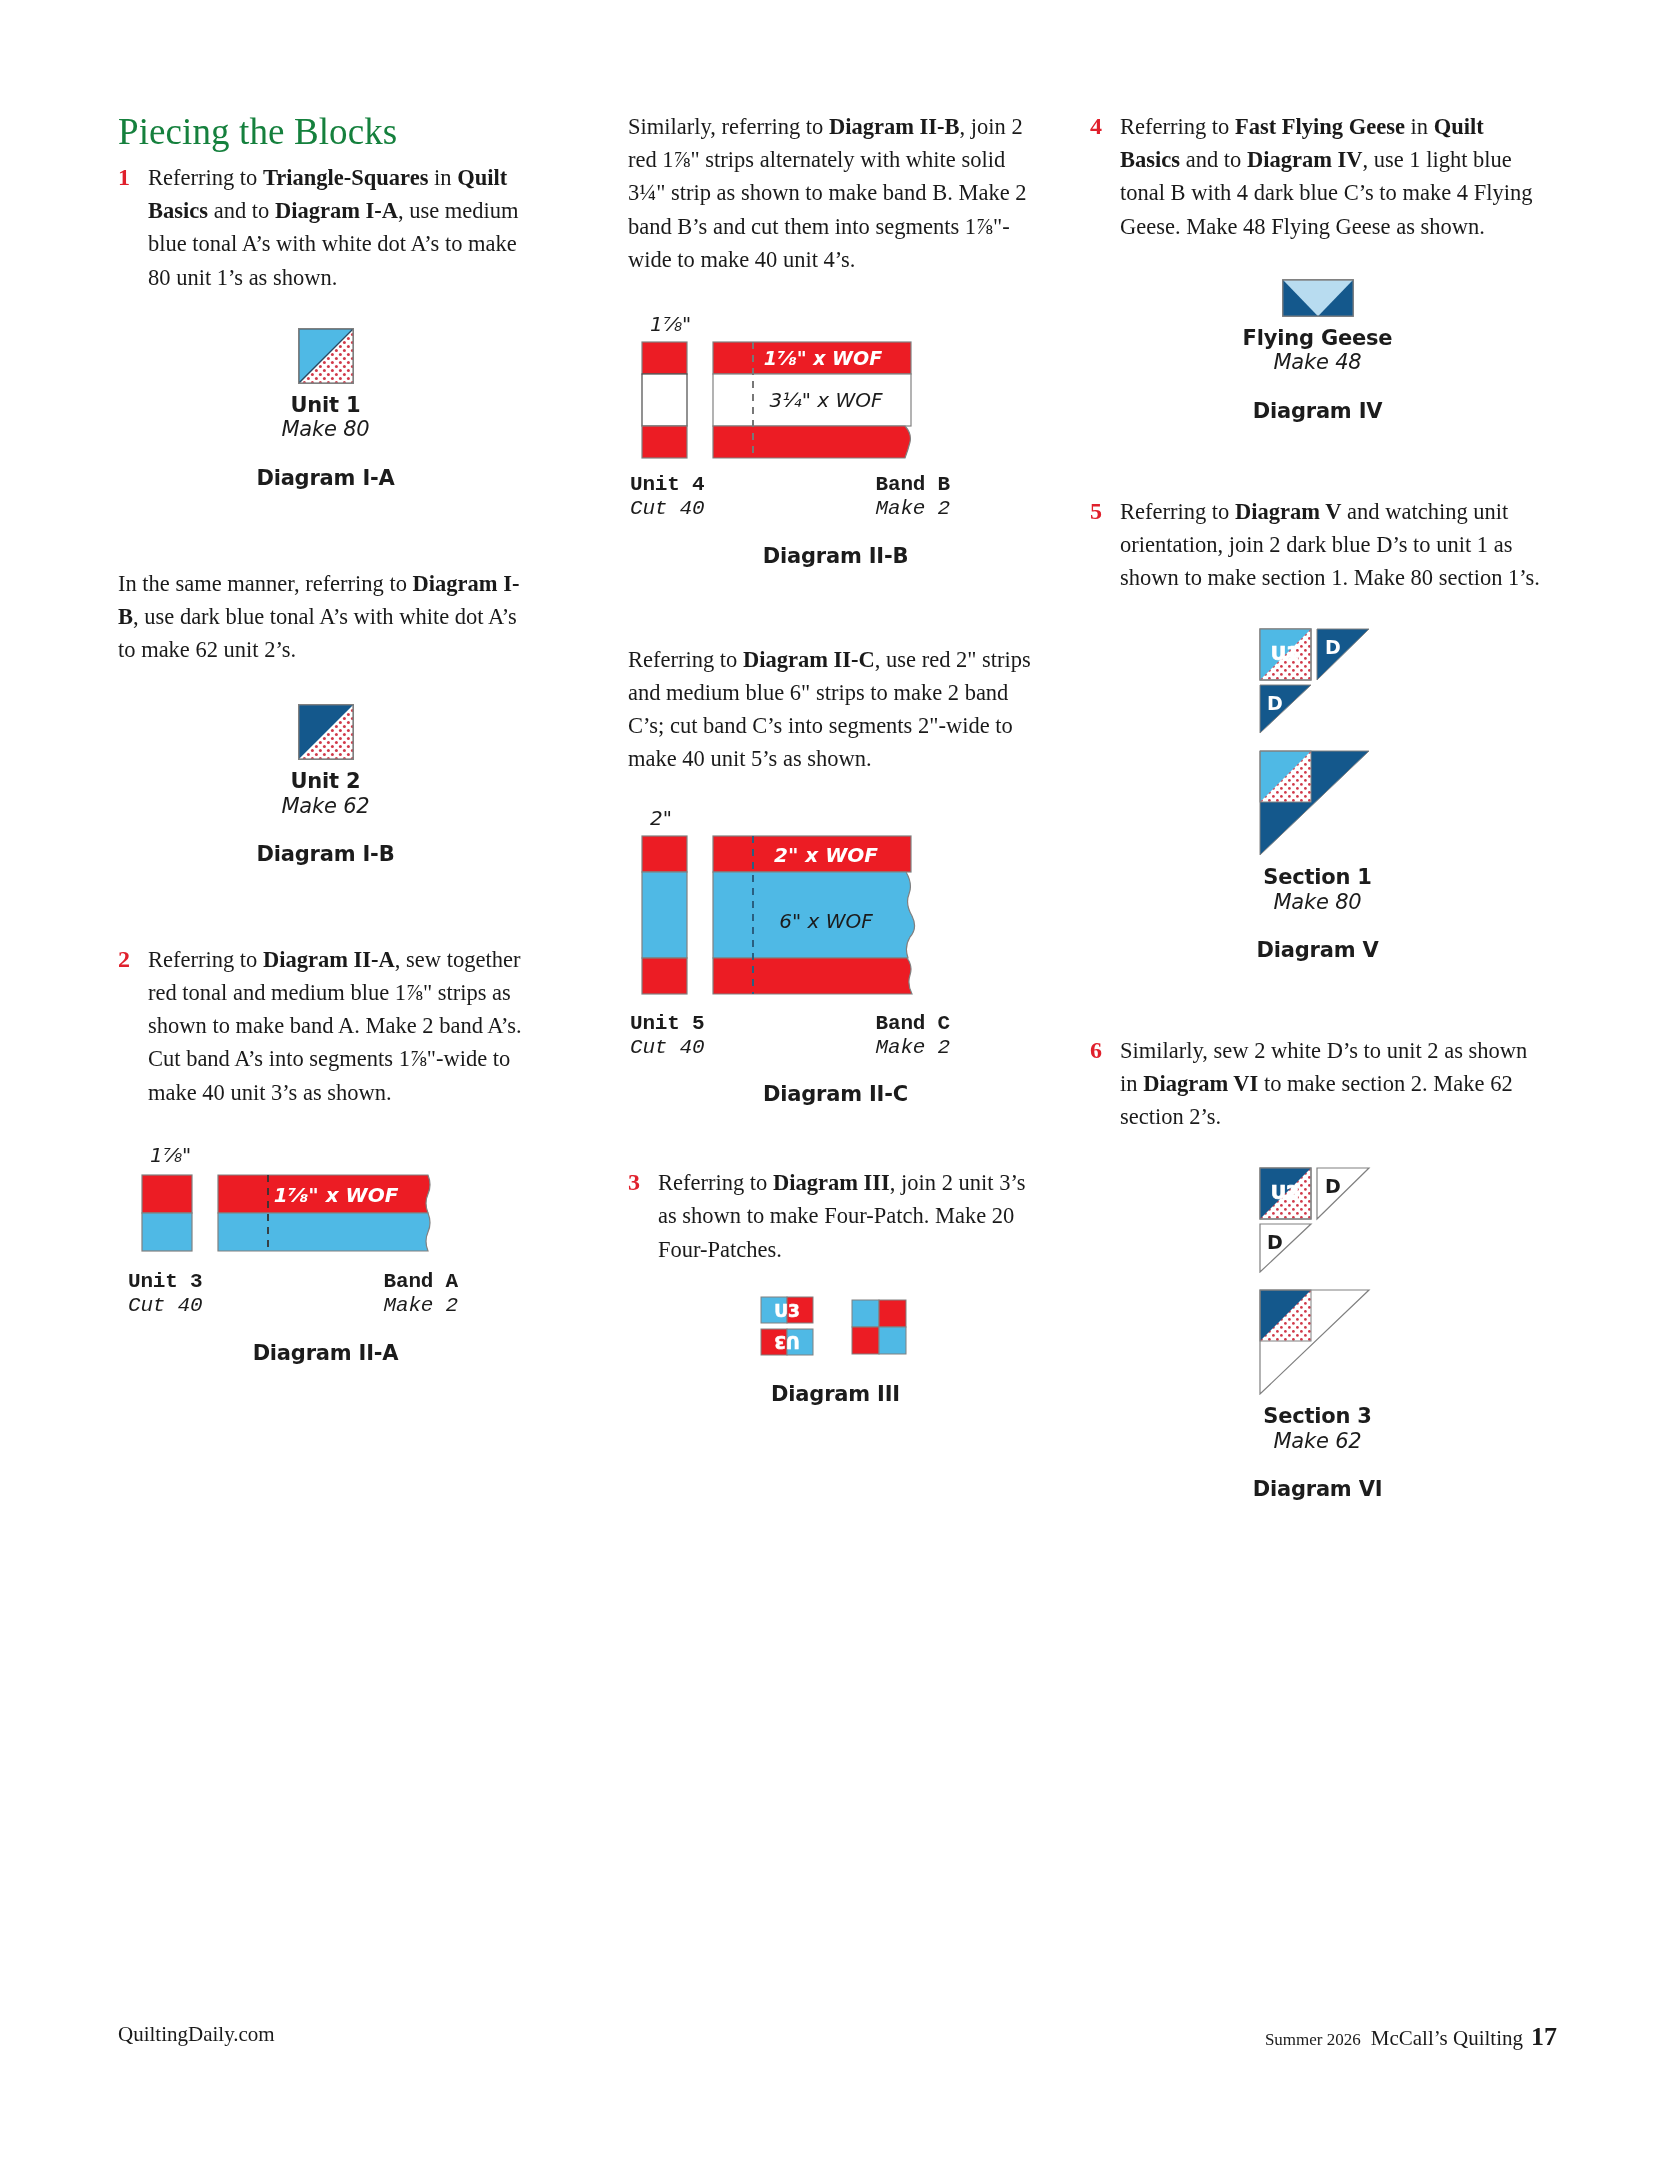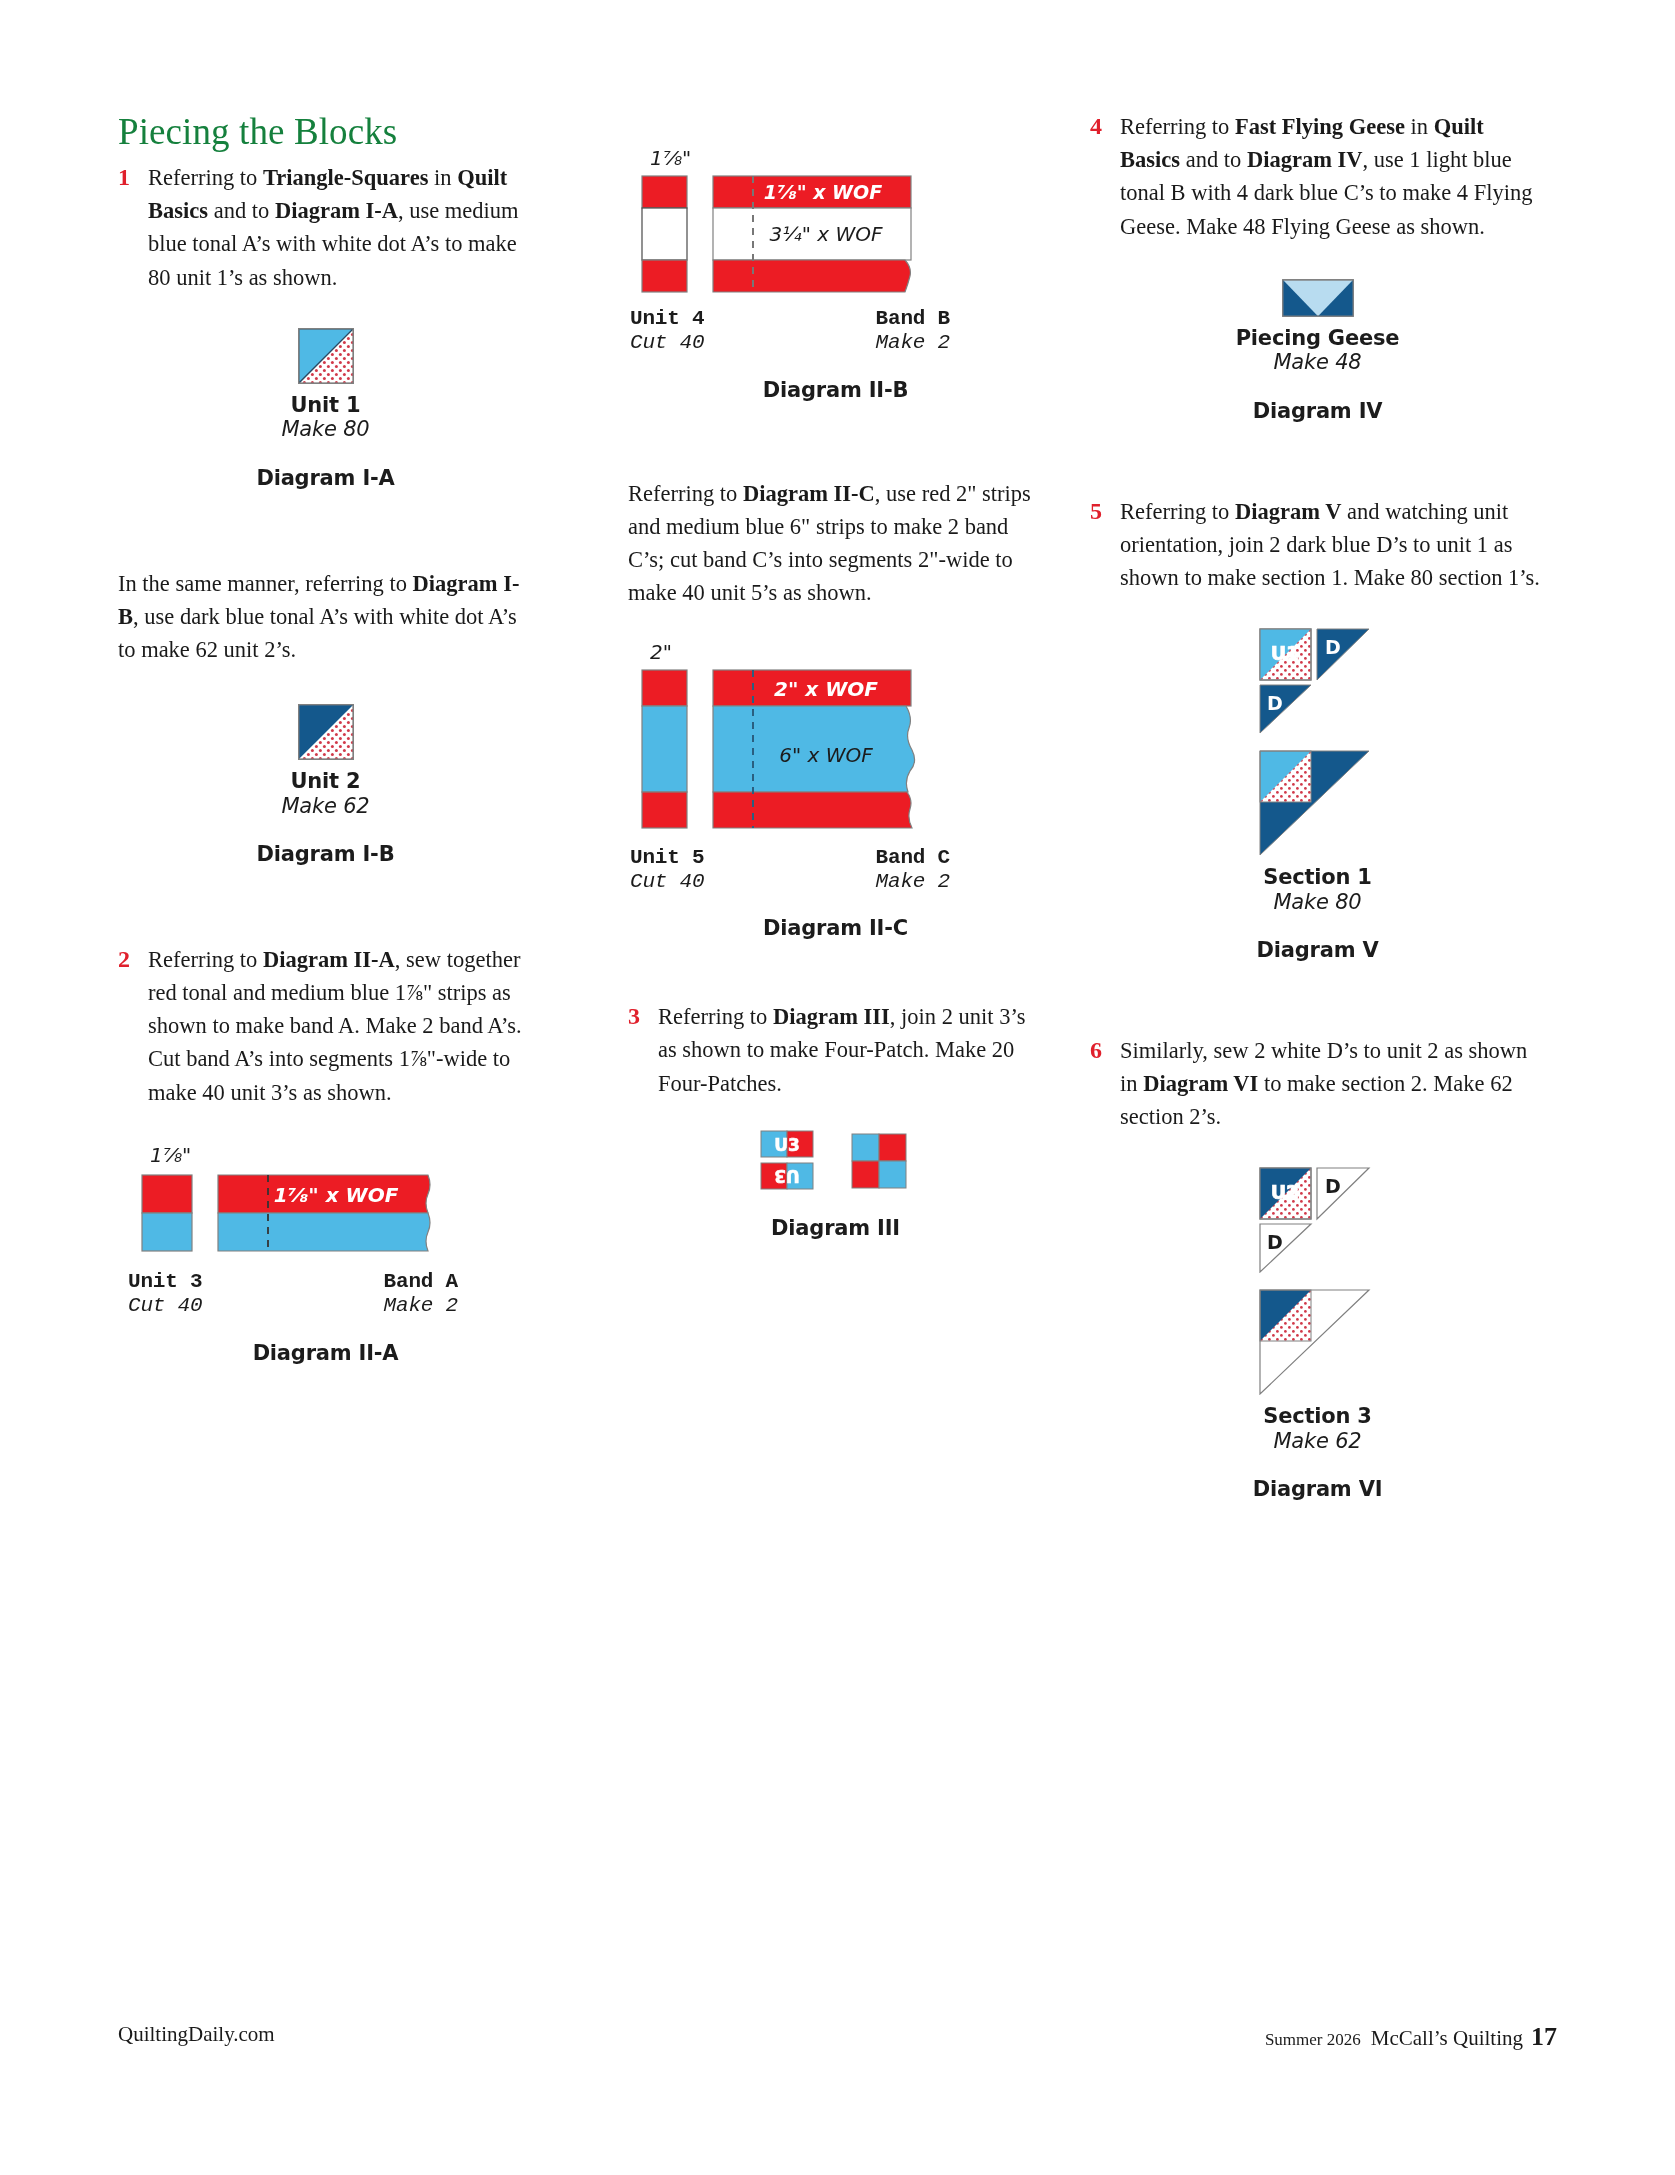--- a/index.html
+++ b/index.html
@@ -148,20 +148,21 @@
           <div class="l1">Band A</div>
           <div class="l2">Make 2</div>
         </div>
       </div>
       <div class="dname" style="margin-top:22px;">Diagram II-A</div>
     </div>
   </div>
 
   <div class="col col-2">
 
+    <p class="para plain"><span>Similarly, referring to </span><b>Diagram II-B</b><span>, join 2 red 1⅞" strips alternately with white solid 3¼" strip as shown to make band B. Make 2 band B’s and cut them into segments 1⅞"-wide to make 40 unit 4’s.</span></p>
 
     <div class="fig" style="margin-top:36px;">
       <div class="measure" style="margin-left:22px;">1⅞"</div>
       <svg width="290" height="130" viewBox="0 0 290 130" style="display:block;margin-left:12px;">
 
         <rect x="2" y="6" width="45" height="32" fill="#ec1c24" stroke="#808080" stroke-width="1.2"></rect>
         <rect x="2" y="38" width="45" height="52" fill="#ffffff" stroke="#4a4a4a" stroke-width="1.2"></rect>
         <rect x="2" y="90" width="45" height="32" fill="#ec1c24" stroke="#808080" stroke-width="1.2"></rect>
 
         <rect x="73" y="6" width="198" height="32" fill="#ec1c24" stroke="#808080" stroke-width="1.2"></rect>
@@ -248,21 +249,21 @@
     </div>
 
     <div class="fig" style="margin-top:36px;">
       <svg class="art" width="72" height="38" viewBox="0 0 72 38">
         <rect x="0.8" y="0.8" width="70.4" height="36.4" fill="#b8dcf0" stroke="#808080" stroke-width="1.3"></rect>
         <polygon points="0.8,0.8 36,37.2 0.8,37.2" fill="#14588c"></polygon>
         <polygon points="71.2,0.8 71.2,37.2 36,37.2" fill="#14588c"></polygon>
         <rect x="0.8" y="0.8" width="70.4" height="36.4" fill="none" stroke="#808080" stroke-width="1.3"></rect>
       </svg>
       <div class="cap" style="margin-top:9px;">
-        <div class="l1">Piecing Geese</div>
+        <div class="l1">Flying Geese</div>
         <div class="l2">Make 48</div>
       </div>
       <div class="dname" style="margin-top:24px;">Diagram IV</div>
     </div>
 
     <div class="step" style="margin-top:72px;">
       <span class="num">5</span>
       <p class="para"><span>Referring to </span><b>Diagram V</b><span> and watching unit orientation, join 2 dark blue D’s to unit 1 as shown to make section 1. Make 80 section 1’s.</span></p>
     </div>
 

